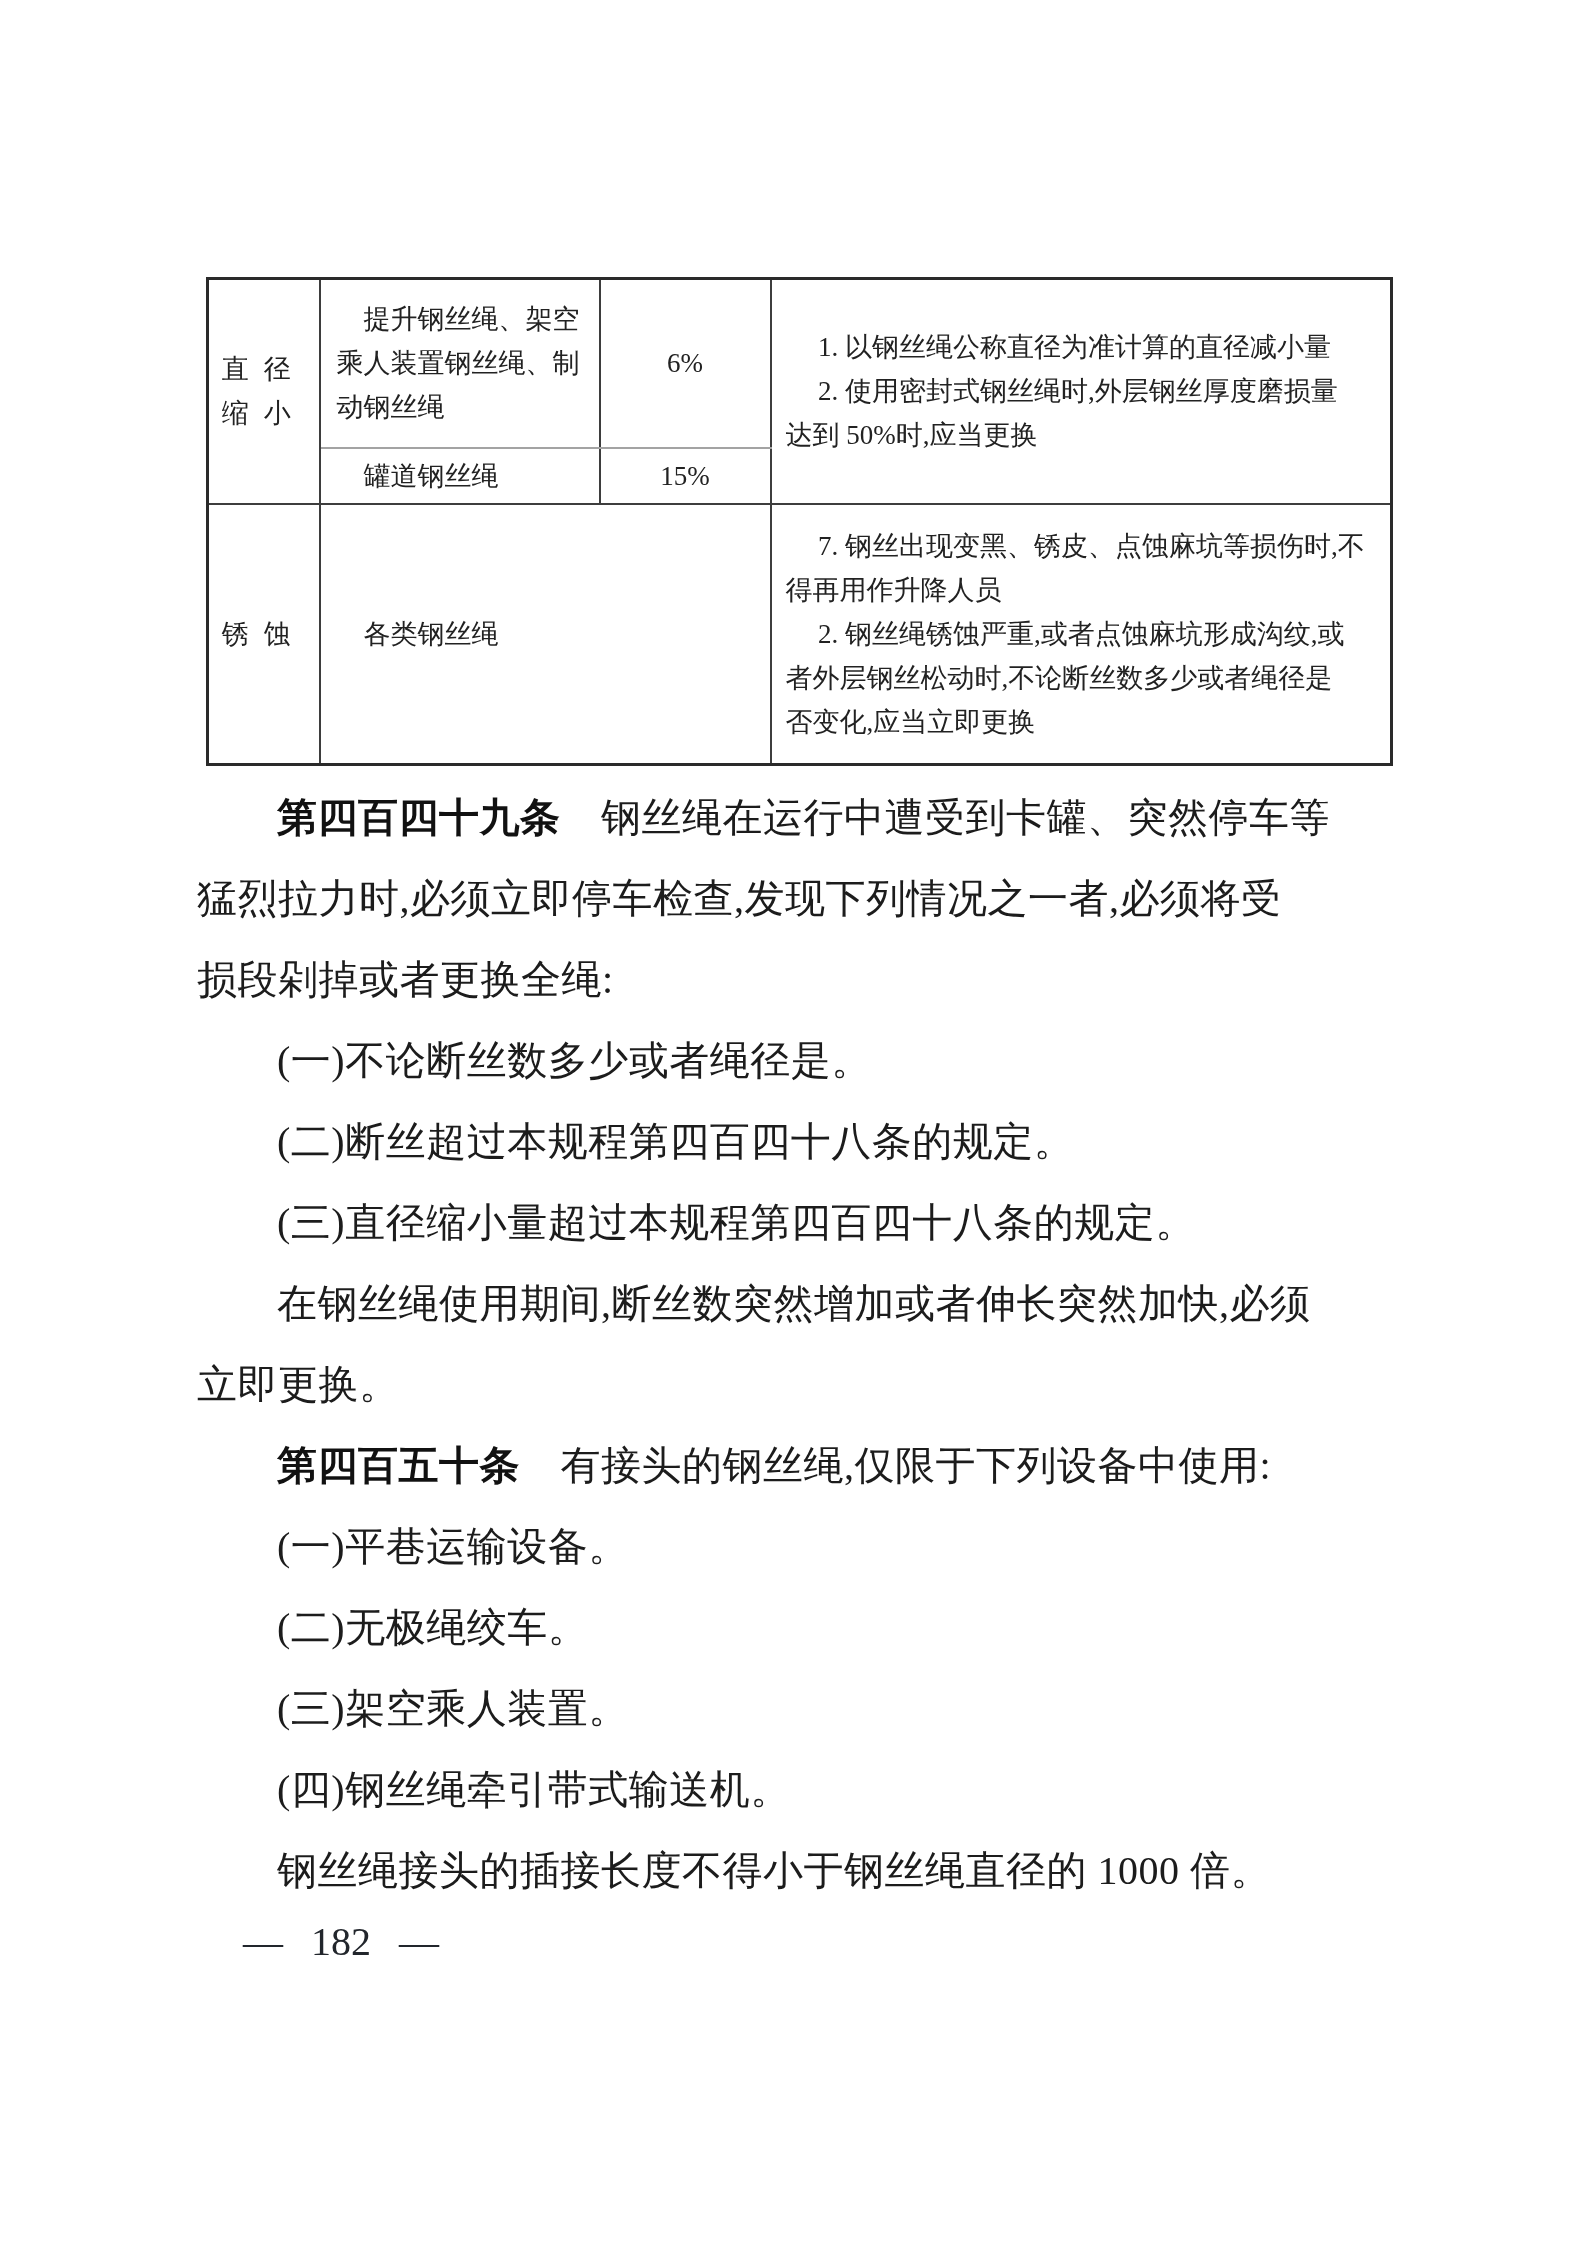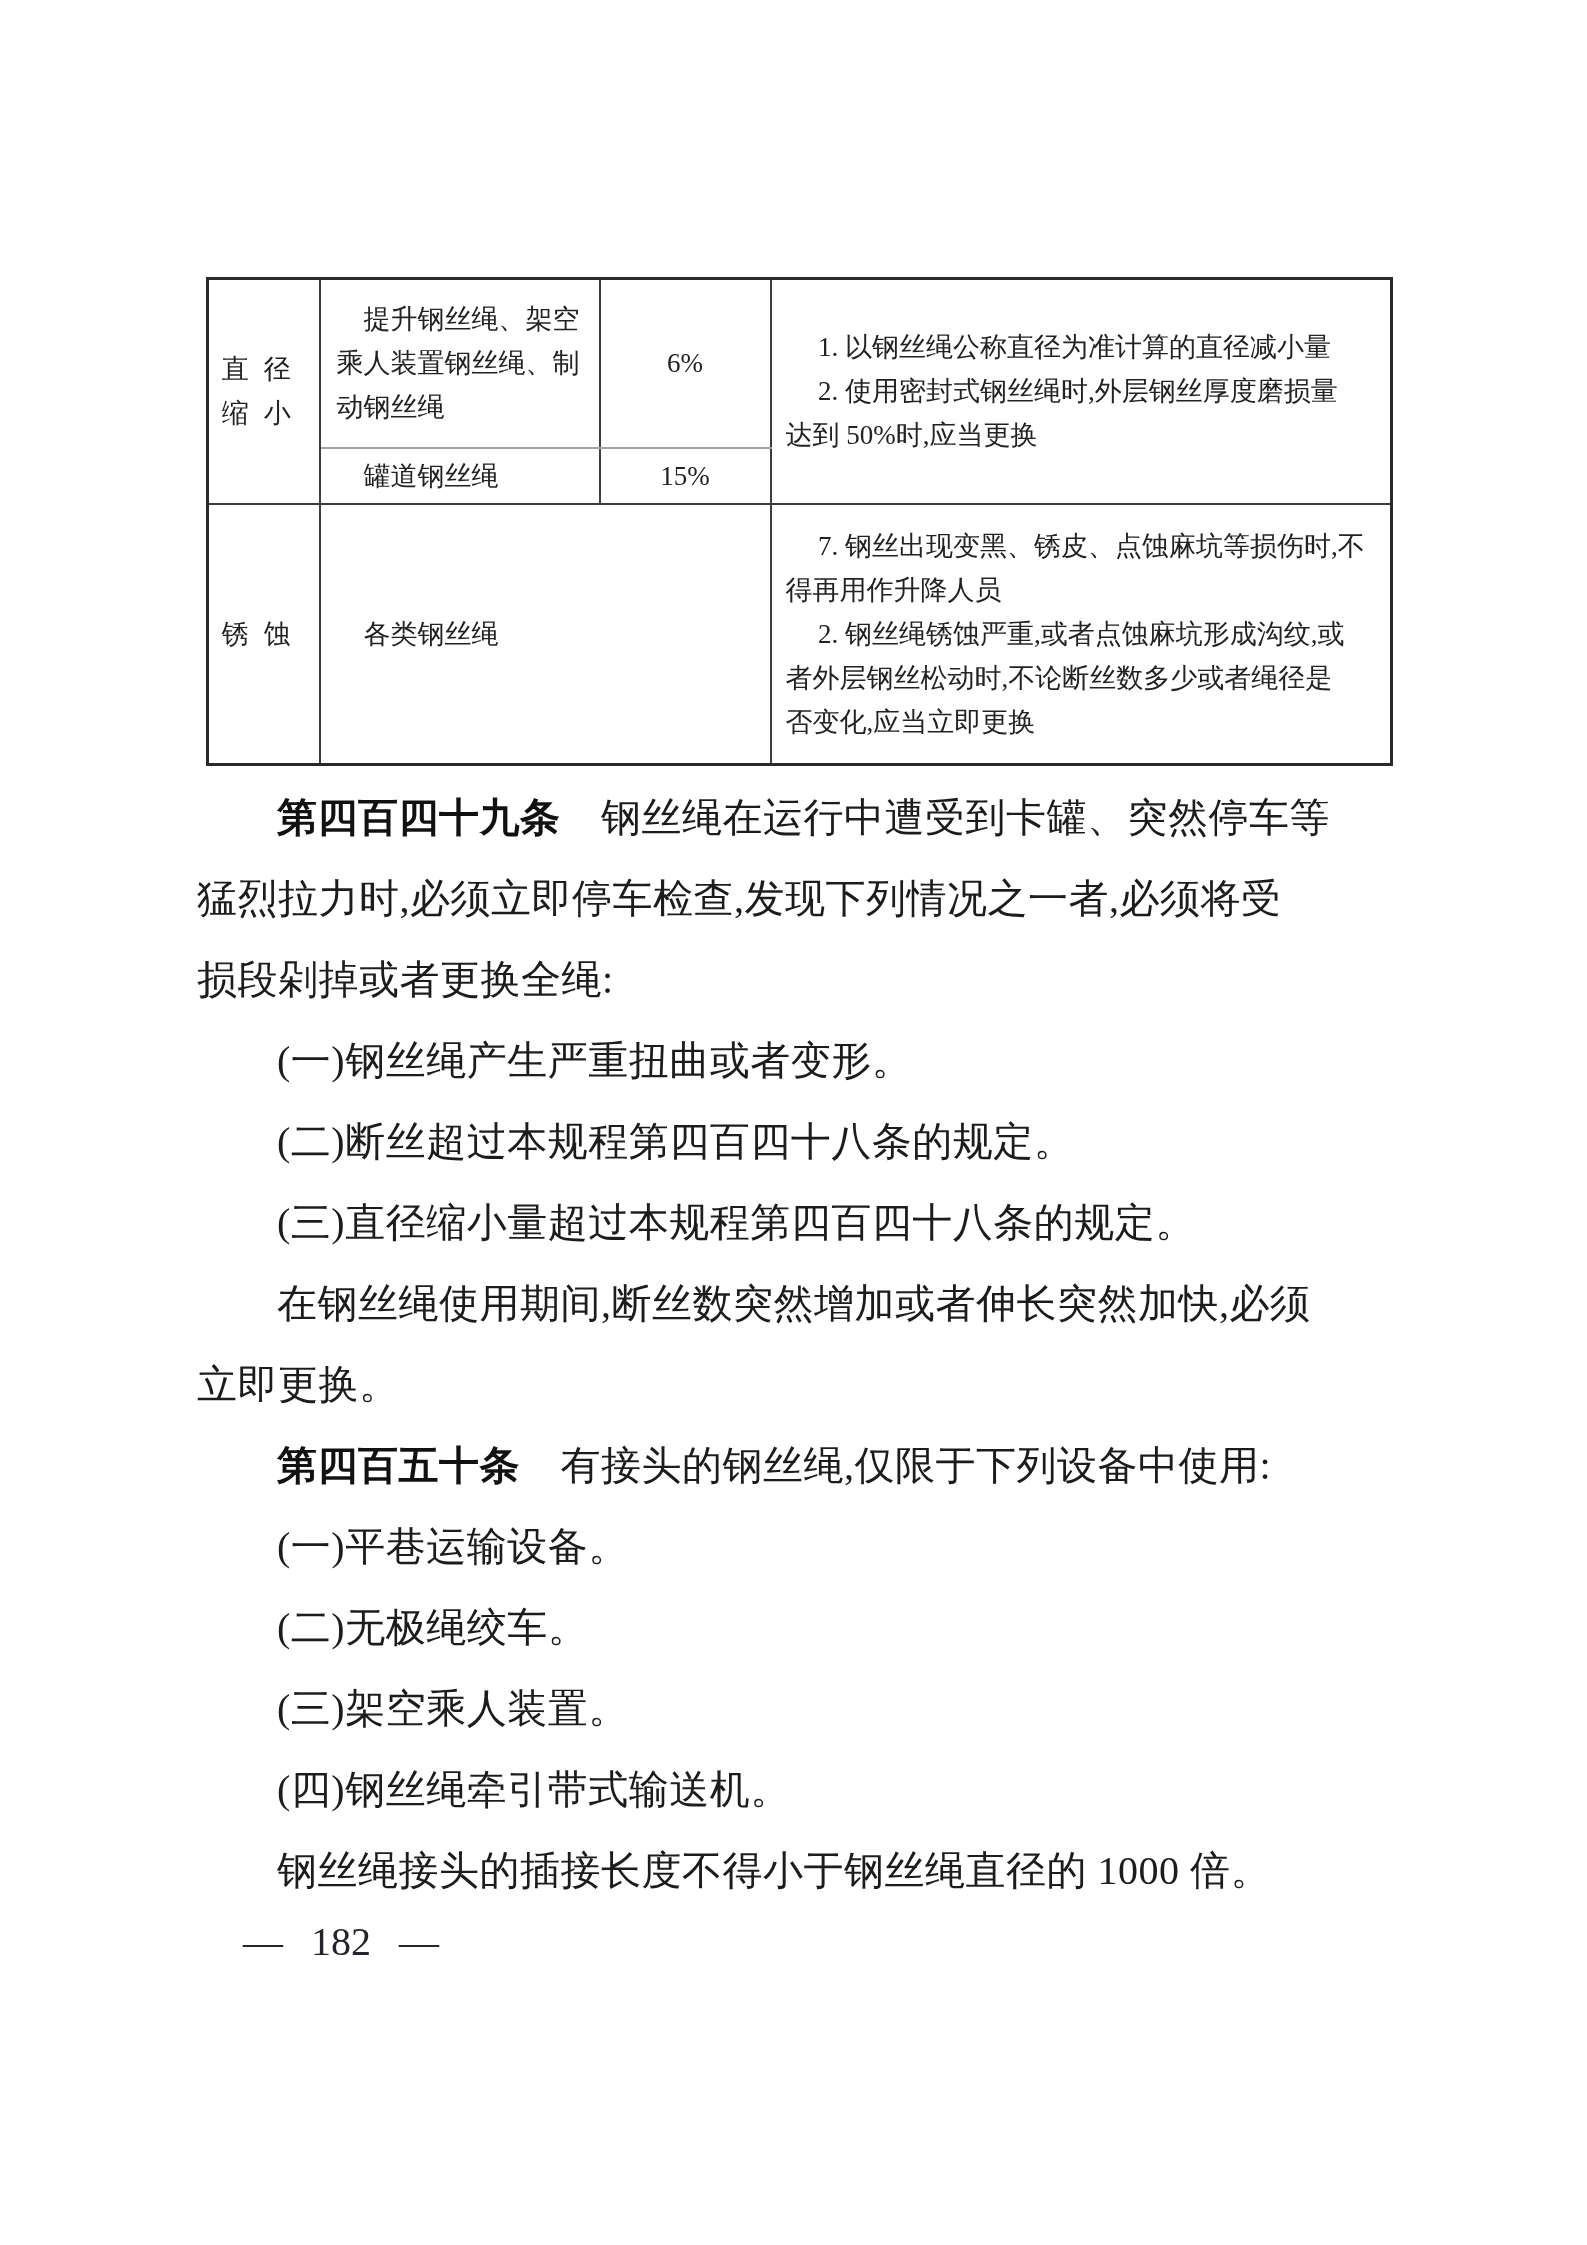--- a/index.html
+++ b/index.html
@@ -149,21 +149,21 @@
 否变化,应当立即更换</p>
           </td>
       </tr>
     </tbody>
   </table>
 
   <div class="body-text">
     <p class="para"><span class="article-lead">第四百四十九条</span><span>　钢丝绳在运行中遭受到卡罐、突然停车等
 猛烈拉力时,必须立即停车检查,发现下列情况之一者,必须将受
 损段剁掉或者更换全绳:</span></p>
-    <p class="para">(一)钢丝绳产生严重扭曲或者变形。</p>
+    <p class="para">(一)不论断丝数多少或者绳径是。</p>
     <p class="para">(二)断丝超过本规程第四百四十八条的规定。</p>
     <p class="para">(三)直径缩小量超过本规程第四百四十八条的规定。</p>
     <p class="para">在钢丝绳使用期间,断丝数突然增加或者伸长突然加快,必须
 立即更换。</p>
     <p class="para"><span class="article-lead">第四百五十条</span><span>　有接头的钢丝绳,仅限于下列设备中使用:</span></p>
     <p class="para">(一)平巷运输设备。</p>
     <p class="para">(二)无极绳绞车。</p>
     <p class="para">(三)架空乘人装置。</p>
     <p class="para">(四)钢丝绳牵引带式输送机。</p>
     <p class="para">钢丝绳接头的插接长度不得小于钢丝绳直径的 1000 倍。</p>

